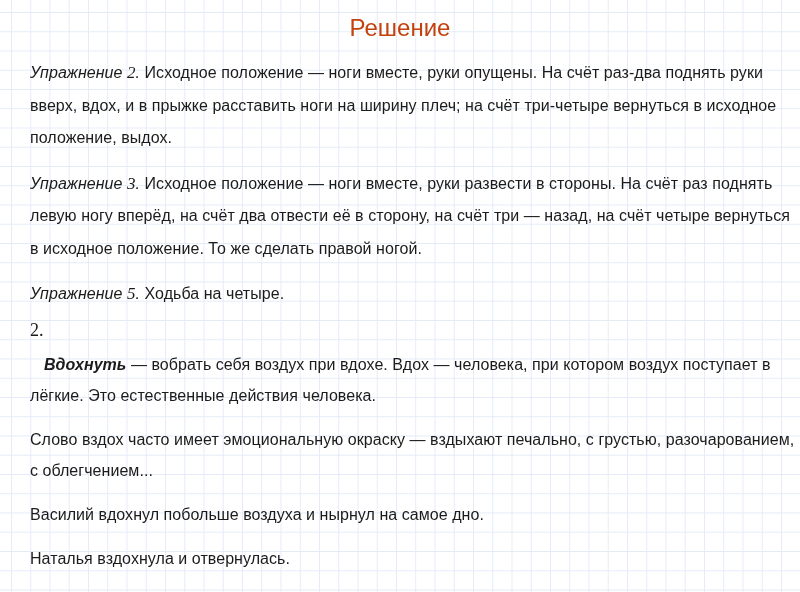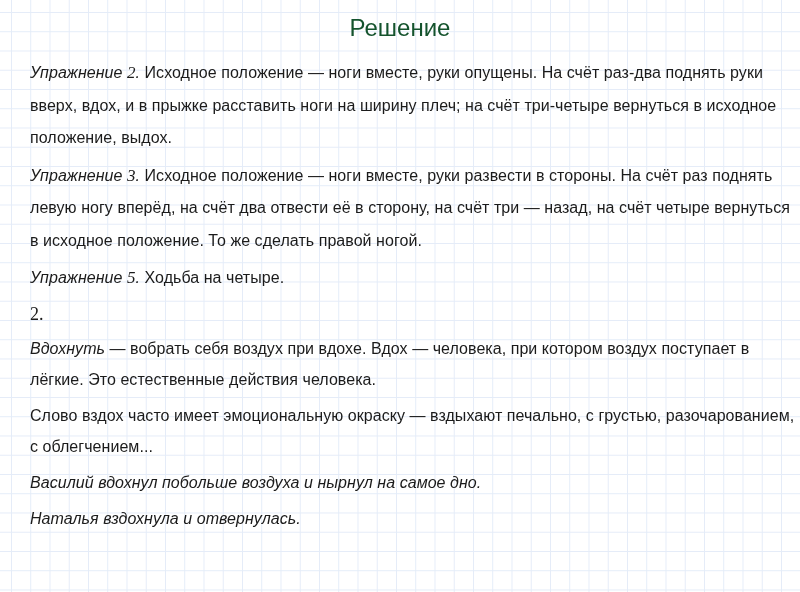--- a/index.html
+++ b/index.html
@@ -28,62 +28,62 @@
       height: 592px;
     }
     .title {
       position: absolute;
       top: 12px;
       left: 0;
       width: 800px;
       text-align: center;
       font-size: 24px;
       line-height: 32px;
-      color: #14532d;
+      color: #c2410c;
       font-weight: normal;
       margin: 0;
     }
     .content {
       position: absolute;
       left: 30px;
       top: 57px;
       width: 770px;
       font-size: 16px;
     }
     .para {
       margin: 0;
       line-height: 32.5px;
       letter-spacing: 0.05px;
     }
     .para + .para {
-      margin-top: 5px;
+      margin-top: 13px;
     }
     .ex-label {
       font-style: italic;
     }
     .math-num {
       font-family: "Liberation Serif", "DejaVu Serif", serif;
       font-style: italic;
       font-size: 17px;
     }
     .section-num {
       font-family: "Liberation Serif", "DejaVu Serif", serif;
       font-size: 18px;
       line-height: 38px;
       margin: 0;
     }
     .term {
-      font-weight: normal;
+      font-weight: bold;
       font-style: italic;
+      margin-left: 14px;
     }
     .block2 .para {
       line-height: 31px;
     }
     .example {
-      font-style: italic;
     }
   </style>
 </head>
 <body>
 
 <div class="page">
   <h1 class="title">Решение</h1>
 
   <div class="content">
 

